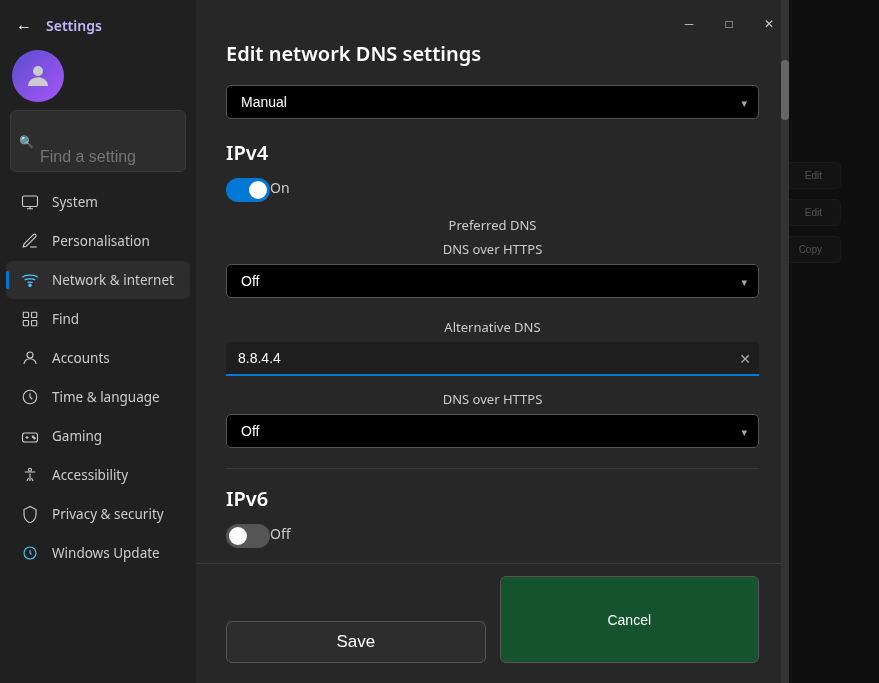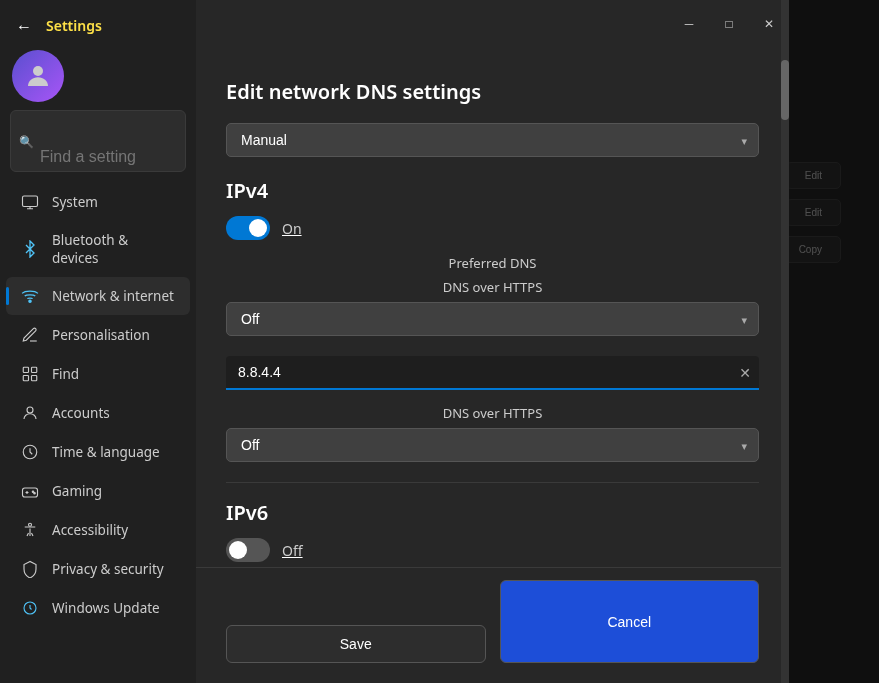--- a/index.html
+++ b/index.html
@@ -35,21 +35,21 @@
       border: none;
       color: #fff;
       font-size: 16px;
       cursor: pointer;
       padding: 2px 4px;
     }
 
     .settings-title {
       font-size: 14px;
       font-weight: 600;
-      color: #fde047;
+      color: #c4b5fd;
     }
 
     .avatar {
       width: 52px;
       height: 52px;
       border-radius: 50%;
       background: linear-gradient(135deg, #5a4fcf 0%, #a855f7 100%);
       margin: 4px 12px 8px 12px;
       display: flex;
       align-items: center;
@@ -213,42 +213,41 @@
       align-items: center;
       justify-content: center;
       cursor: pointer;
       font-size: 12px;
     }
 
     .modal-body {
       flex: 1;
       overflow-y: auto;
       padding: 0 30px 20px 30px;
-      margin-top: 38px;
     }
 
     .modal-body::-webkit-scrollbar { width: 8px; }
     .modal-body::-webkit-scrollbar-track { background: #272727; }
     .modal-body::-webkit-scrollbar-thumb { background: #555; border-radius: 4px; }
 
     .modal-title {
       font-size: 20px;
       font-weight: 600;
       margin-bottom: 18px;
       color: #fff;
     }
 
     .dropdown-wrapper {
       position: relative;
       margin-bottom: 20px;
     }
 
     .dropdown-wrapper select {
       width: 100%;
-      background: #404040;
+      background: #000000;
       border: 1px solid #555;
       border-radius: 5px;
       color: #fff;
       padding: 8px 32px 8px 14px;
       font-size: 14px;
       appearance: none;
       cursor: pointer;
       outline: none;
     }
 
@@ -264,24 +263,23 @@
 
     .section-title {
       font-size: 20px;
       font-weight: 600;
       margin-bottom: 12px;
       color: #fff;
     }
 
     .toggle-row {
       display: flex;
-      align-items: center;
-      gap: 12px;
+      align-items: flex-start;
+      gap: 0;
       margin-bottom: 14px;
-      text-decoration: underline;
     }
 
     .toggle {
       width: 44px;
       height: 24px;
       border-radius: 12px;
       background: #0078d4;
       position: relative;
       cursor: pointer;
       flex-shrink: 0;
@@ -368,28 +366,28 @@
       border-top: 1px solid #3a3a3a;
     }
 
     .btn-save {
       flex: 1;
       background: #2d2d2d;
       border: 1px solid #555;
       color: #fff;
       padding: 10px;
       border-radius: 6px;
-      font-size: 14px;
+      font-size: 17px;
       cursor: pointer;
       margin-top: 45px;
     }
 
     .btn-cancel {
       flex: 1;
-      background: #1d4ed8;
+      background: #14532d;
       border: 1px solid #555;
       color: #fff;
       padding: 10px;
       border-radius: 6px;
       font-size: 14px;
       cursor: pointer;
     }
 
     
     .modal-scroll-indicator {
@@ -437,45 +435,37 @@
       <span class="nav-icon">
         <svg width="18" height="18" viewBox="0 0 24 24" fill="none" stroke="#ccc" stroke-width="1.5">
             <rect x="2" y="4" width="20" height="14" rx="2"></rect>
             <path d="M8 21h8M12 18v3"></path>
           </svg>
       </span>
       <span>System</span>
     </div>
     <div class="nav-item">
       <span class="nav-icon">
-        <svg width="16" height="18" viewBox="0 0 24 24" fill="none" stroke="#4fc3f7" stroke-width="2">
-            <path d="M6 6l12 12L12 24V0l6 6L6 18"></path>
-          </svg>
-      </span>
-      <span>Bluetooth &amp; devices</span>
+        <svg width="18" height="18" viewBox="0 0 24 24" fill="none" stroke="#ccc" stroke-width="1.5">
+            <path d="M12 20h9"></path>
+            <path d="M16.5 3.5a2.121 2.121 0 013 3L7 19l-4 1 1-4L16.5 3.5z"></path>
+          </svg>
+      </span>
+      <span>Personalisation</span>
     </div>
     <div class="nav-item active">
       <span class="nav-icon">
         <svg width="18" height="18" viewBox="0 0 24 24" fill="none" stroke="#4fc3f7" stroke-width="1.8">
             <path d="M1.5 8.5C5.5 4.5 18.5 4.5 22.5 8.5"></path>
             <path d="M5 12c2-2 12-2 14 0"></path>
             <path d="M8.5 15.5c1-1 6-1 7 0"></path>
             <circle cx="12" cy="19" r="1.5" fill="#4fc3f7"></circle>
           </svg>
       </span>
       <span>Network &amp; internet</span>
-    </div>
-    <div class="nav-item">
-      <span class="nav-icon">
-        <svg width="18" height="18" viewBox="0 0 24 24" fill="none" stroke="#ccc" stroke-width="1.5">
-            <path d="M12 20h9"></path>
-            <path d="M16.5 3.5a2.121 2.121 0 013 3L7 19l-4 1 1-4L16.5 3.5z"></path>
-          </svg>
-      </span>
-      <span>Personalisation</span>
     </div>
     <div class="nav-item">
       <span class="nav-icon">
         <svg width="18" height="18" viewBox="0 0 24 24" fill="none" stroke="#ccc" stroke-width="1.5">
             <rect x="3" y="3" width="7" height="7" rx="1"></rect>
             <rect x="14" y="3" width="7" height="7" rx="1"></rect>
             <rect x="3" y="14" width="7" height="7" rx="1"></rect>
             <rect x="14" y="14" width="7" height="7" rx="1"></rect>
           </svg>
       </span>
@@ -600,20 +590,21 @@
       <div class="field-label">DNS over HTTPS</div>
       <div class="dropdown-wrapper">
         <select>
           <option selected="">Off</option>
           <option>On (automatic template)</option>
           <option>On (manual template)</option>
         </select>
         <span class="dropdown-arrow">▾</span>
       </div>
 
+      <div class="field-label">Alternative DNS</div>
       <div class="text-input-wrapper">
         <input class="text-input" type="text" value="8.8.4.4" style="">
         <button class="clear-btn">✕</button>
       </div>
 
       <div class="field-label">DNS over HTTPS</div>
       <div class="dropdown-wrapper">
         <select>
           <option selected="">Off</option>
           <option>On (automatic template)</option>

